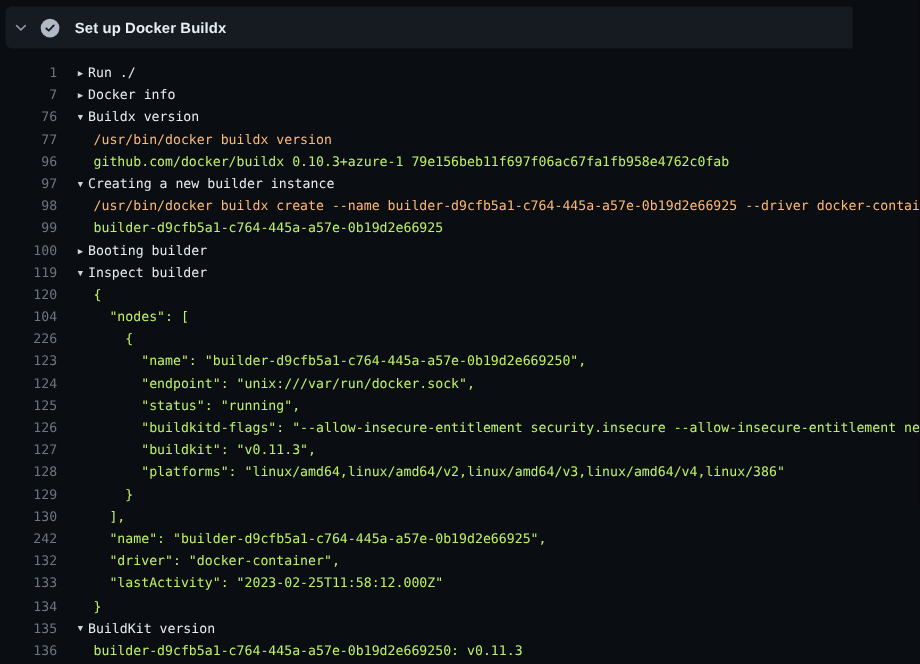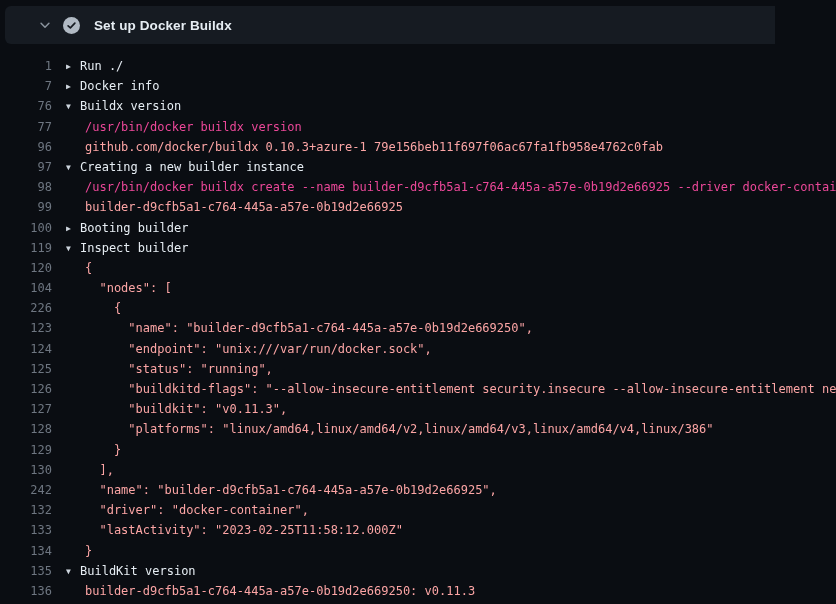--- a/index.html
+++ b/index.html
@@ -12,21 +12,21 @@
 
   
   .step-header {
     margin: 6px 0 0 5px;
     width: 770px;
     height: 38px;
     background: #161b22;
     border-radius: 6px 0 0 6px;
     display: flex;
     align-items: center;
-    padding-left: 32px;
+    padding-left: 6px;
     cursor: pointer;
   }
   .chevron {
     width: 16px; height: 16px;
     display: inline-flex; align-items: center; justify-content: center;
     color: #8b949e;
     flex: 0 0 auto;
   }
   .check-circle {
     margin-left: 10px;
@@ -64,23 +64,23 @@
     width: 52px;
     text-align: right;
     color: #6e7681;
     cursor: pointer;
     user-select: none;
   }
   .line-content {
     margin-left: 14px;
     white-space: pre;
   }
-  .line-content.output  { color: #fca5a5; padding-left: 19px; }
-  .line-content.command { color: #ec4899; padding-left: 19px; }
-  .line-content.group   { color: #e6edf3; cursor: pointer; }
+  .line-content.output  { color: #bef264; padding-left: 19px; }
+  .line-content.command { color: #fdba74; padding-left: 19px; }
+  .line-content.group   { color: #e6edf3; cursor: pointer; text-align: center; }
   .arrow {
     display: inline-block;
     width: 14px;
     font-size: 8px;
     color: #cdd5dd;
     vertical-align: 1px;
   }
 </style>
 </head>
 <body>

